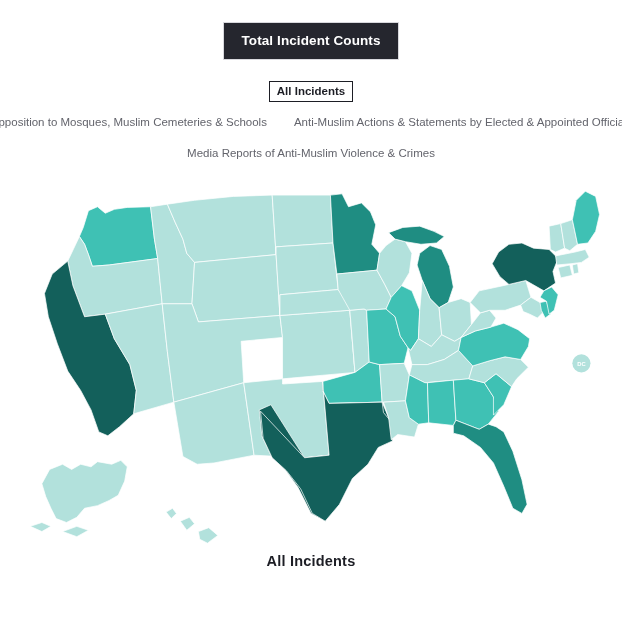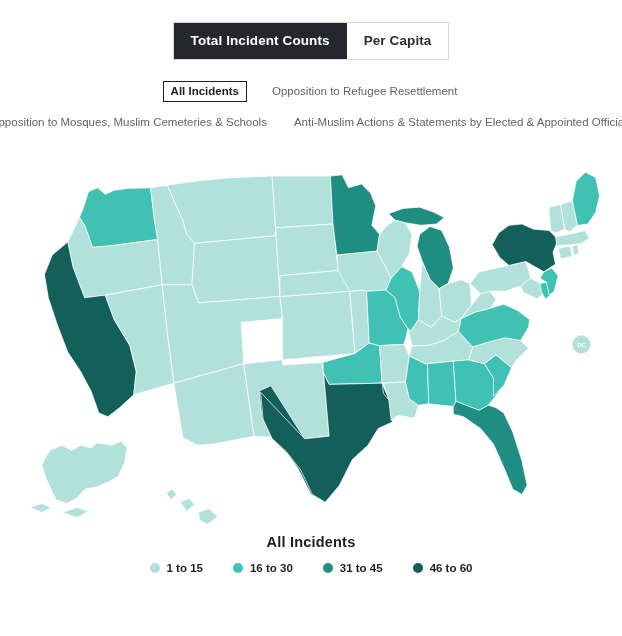--- a/index.html
+++ b/index.html
@@ -138,37 +138,36 @@
     color: #1d1e25;
     line-height: 1;
   }
 </style>
 </head>
 <body>
 
 <div class="toggle-row">
   <div class="toggle-group">
     <div class="toggle-btn active">Total Incident Counts</div>
-    <div class="toggle-btn">Per Capita</div>
   </div>
 </div>
 
 <div class="filters">
 
   <div class="filter-line">
     <div class="filter-link selected">All Incidents</div>
-    <div class="filter-link">Opposition to Refugee Resettlement</div>
   </div>
 
   <div class="filter-line">
     <div class="filter-link">Opposition to Mosques, Muslim Cemeteries &amp; Schools</div>
     <div class="filter-link">Anti-Muslim Actions &amp; Statements by Elected &amp; Appointed Officials</div>
   </div>
 
   <div class="filter-line">
+    <div class="filter-link">Media Reports of Anti-Muslim Violence &amp; Crimes</div>
   </div>
 
 </div>
 
 <div class="map-wrap">
   <svg viewBox="0 0 960 575" preserveAspectRatio="xMidYMid meet">
     <g>
 
       <path class="state" d="M136 52 L150 46 L162 56 L176 50 L196 47 L232 46 L238 96 L243 126 L168 136 L142 138 L136 120 L130 104 L122 92 L128 78 Z" fill="#3fc1b4"></path>
 
@@ -283,31 +282,13 @@
 
     <g>
       <circle id="dc-circle" cx="898" cy="288" r="14" fill="#b2e1dc"></circle>
       <text class="dc-dot-label" x="898" y="292" text-anchor="middle">DC</text>
     </g>
   </svg>
 </div>
 
 <div class="legend">
   <div class="legend-title">All Incidents</div>
-  <div class="legend-items">
-    <div class="legend-item">
-      <span class="legend-swatch" style="background: rgb(178, 225, 220);"></span>
-      <span class="legend-label">1 to 15</span>
-    </div>
-    <div class="legend-item">
-      <span class="legend-swatch" style="background: rgb(63, 193, 180);"></span>
-      <span class="legend-label">16 to 30</span>
-    </div>
-    <div class="legend-item">
-      <span class="legend-swatch" style="background: rgb(31, 141, 130);"></span>
-      <span class="legend-label">31 to 45</span>
-    </div>
-    <div class="legend-item">
-      <span class="legend-swatch" style="background: rgb(19, 96, 91);"></span>
-      <span class="legend-label">46 to 60</span>
-    </div>
-  </div>
 </div>
 
 </body></html>

